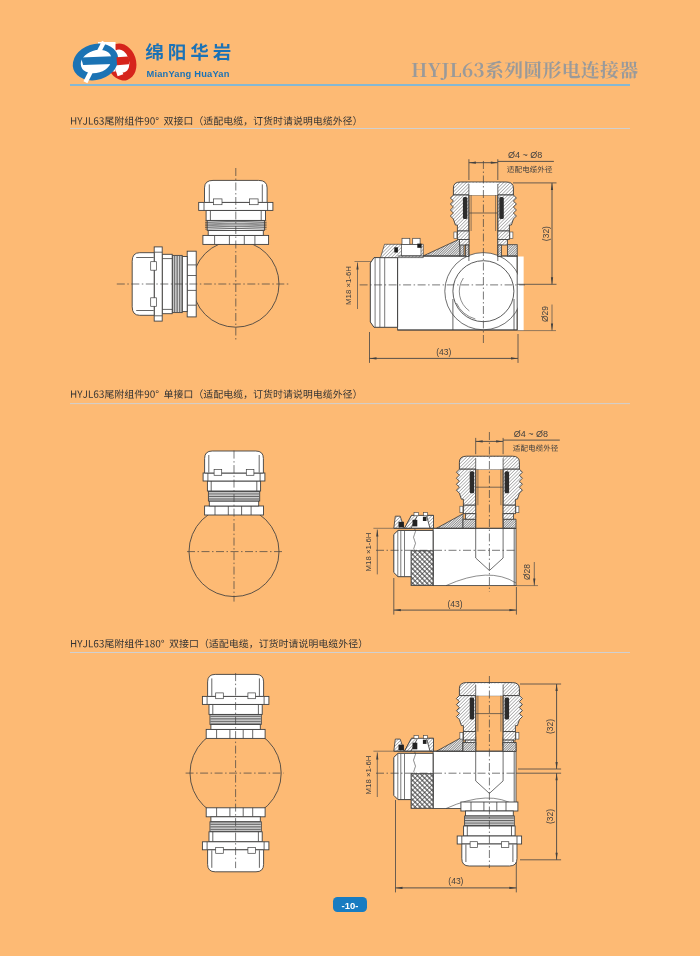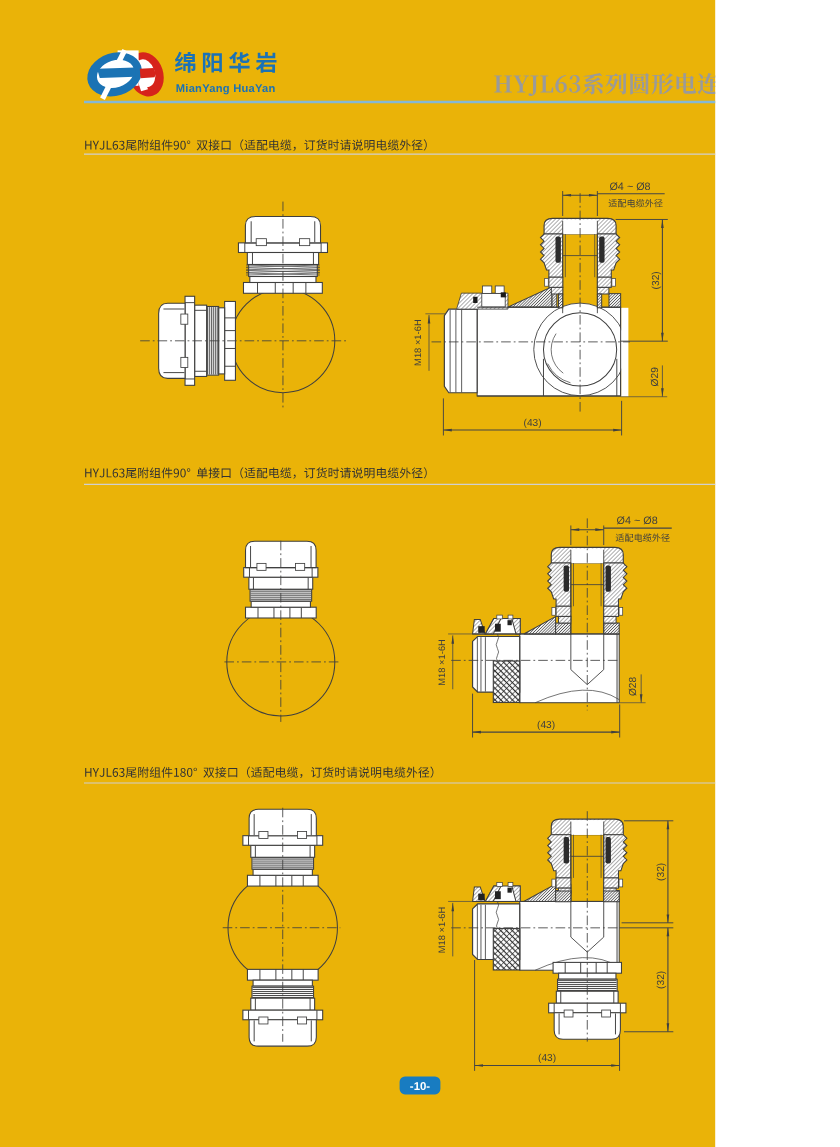--- a/index.html
+++ b/index.html
@@ -1,14 +1,14 @@
 <!DOCTYPE html>
 <html><head><meta charset="utf-8"><style>
 html,body{margin:0;padding:0;background:#fff;}
-#page{position:relative;width:596px;height:956px;background:#eab308;overflow:hidden;}
+#page{position:relative;width:700px;height:956px;background:#fdba74;overflow:hidden;}
 </style></head><body>
 <div id="page">
 <svg width="700" height="956" viewBox="0 0 700 956">
 <defs>
 <pattern id="h1" patternUnits="userSpaceOnUse" width="2.4" height="2.4" patternTransform="rotate(45)">
 <rect width="2.4" height="2.4" fill="#fff"></rect>
           <line x1="0" y1="0" x2="0" y2="2.4" stroke="#3a3a3a" stroke-width="0.7"></line>
         </pattern>
 <pattern id="h2" patternUnits="userSpaceOnUse" width="3.4" height="3.4" patternTransform="rotate(45)">
 <rect width="3.4" height="3.4" fill="#fff"></rect>

